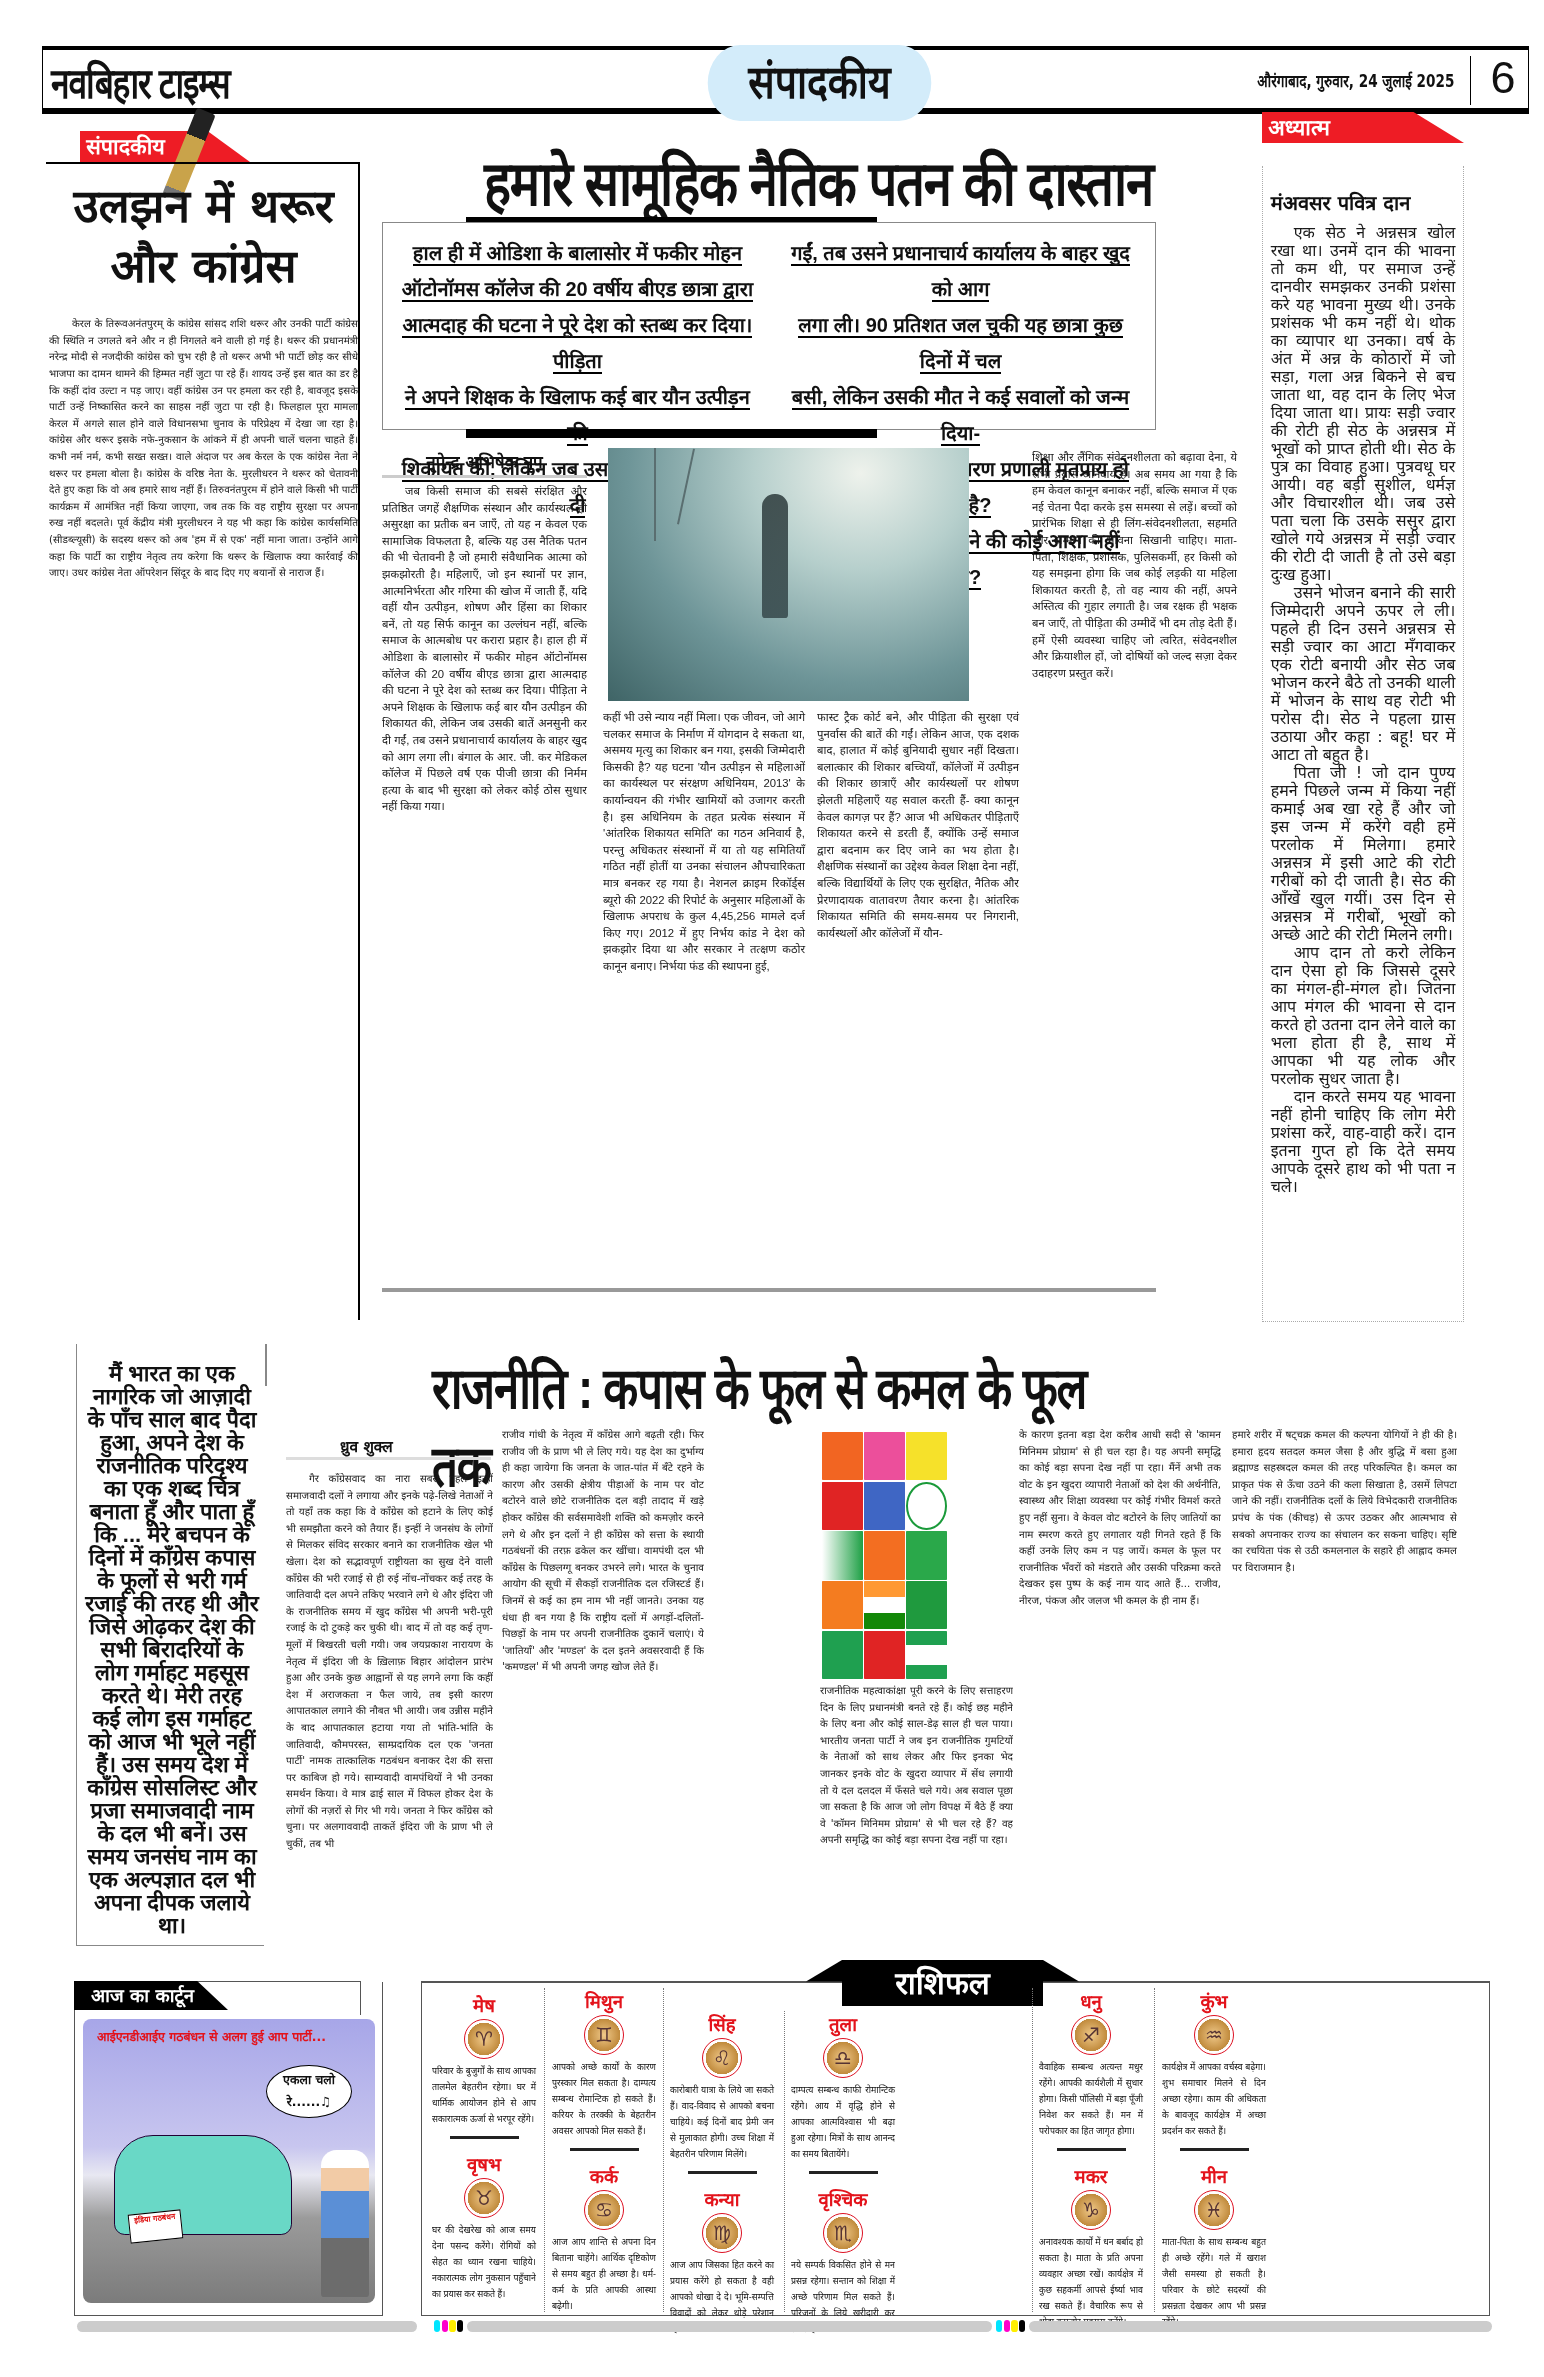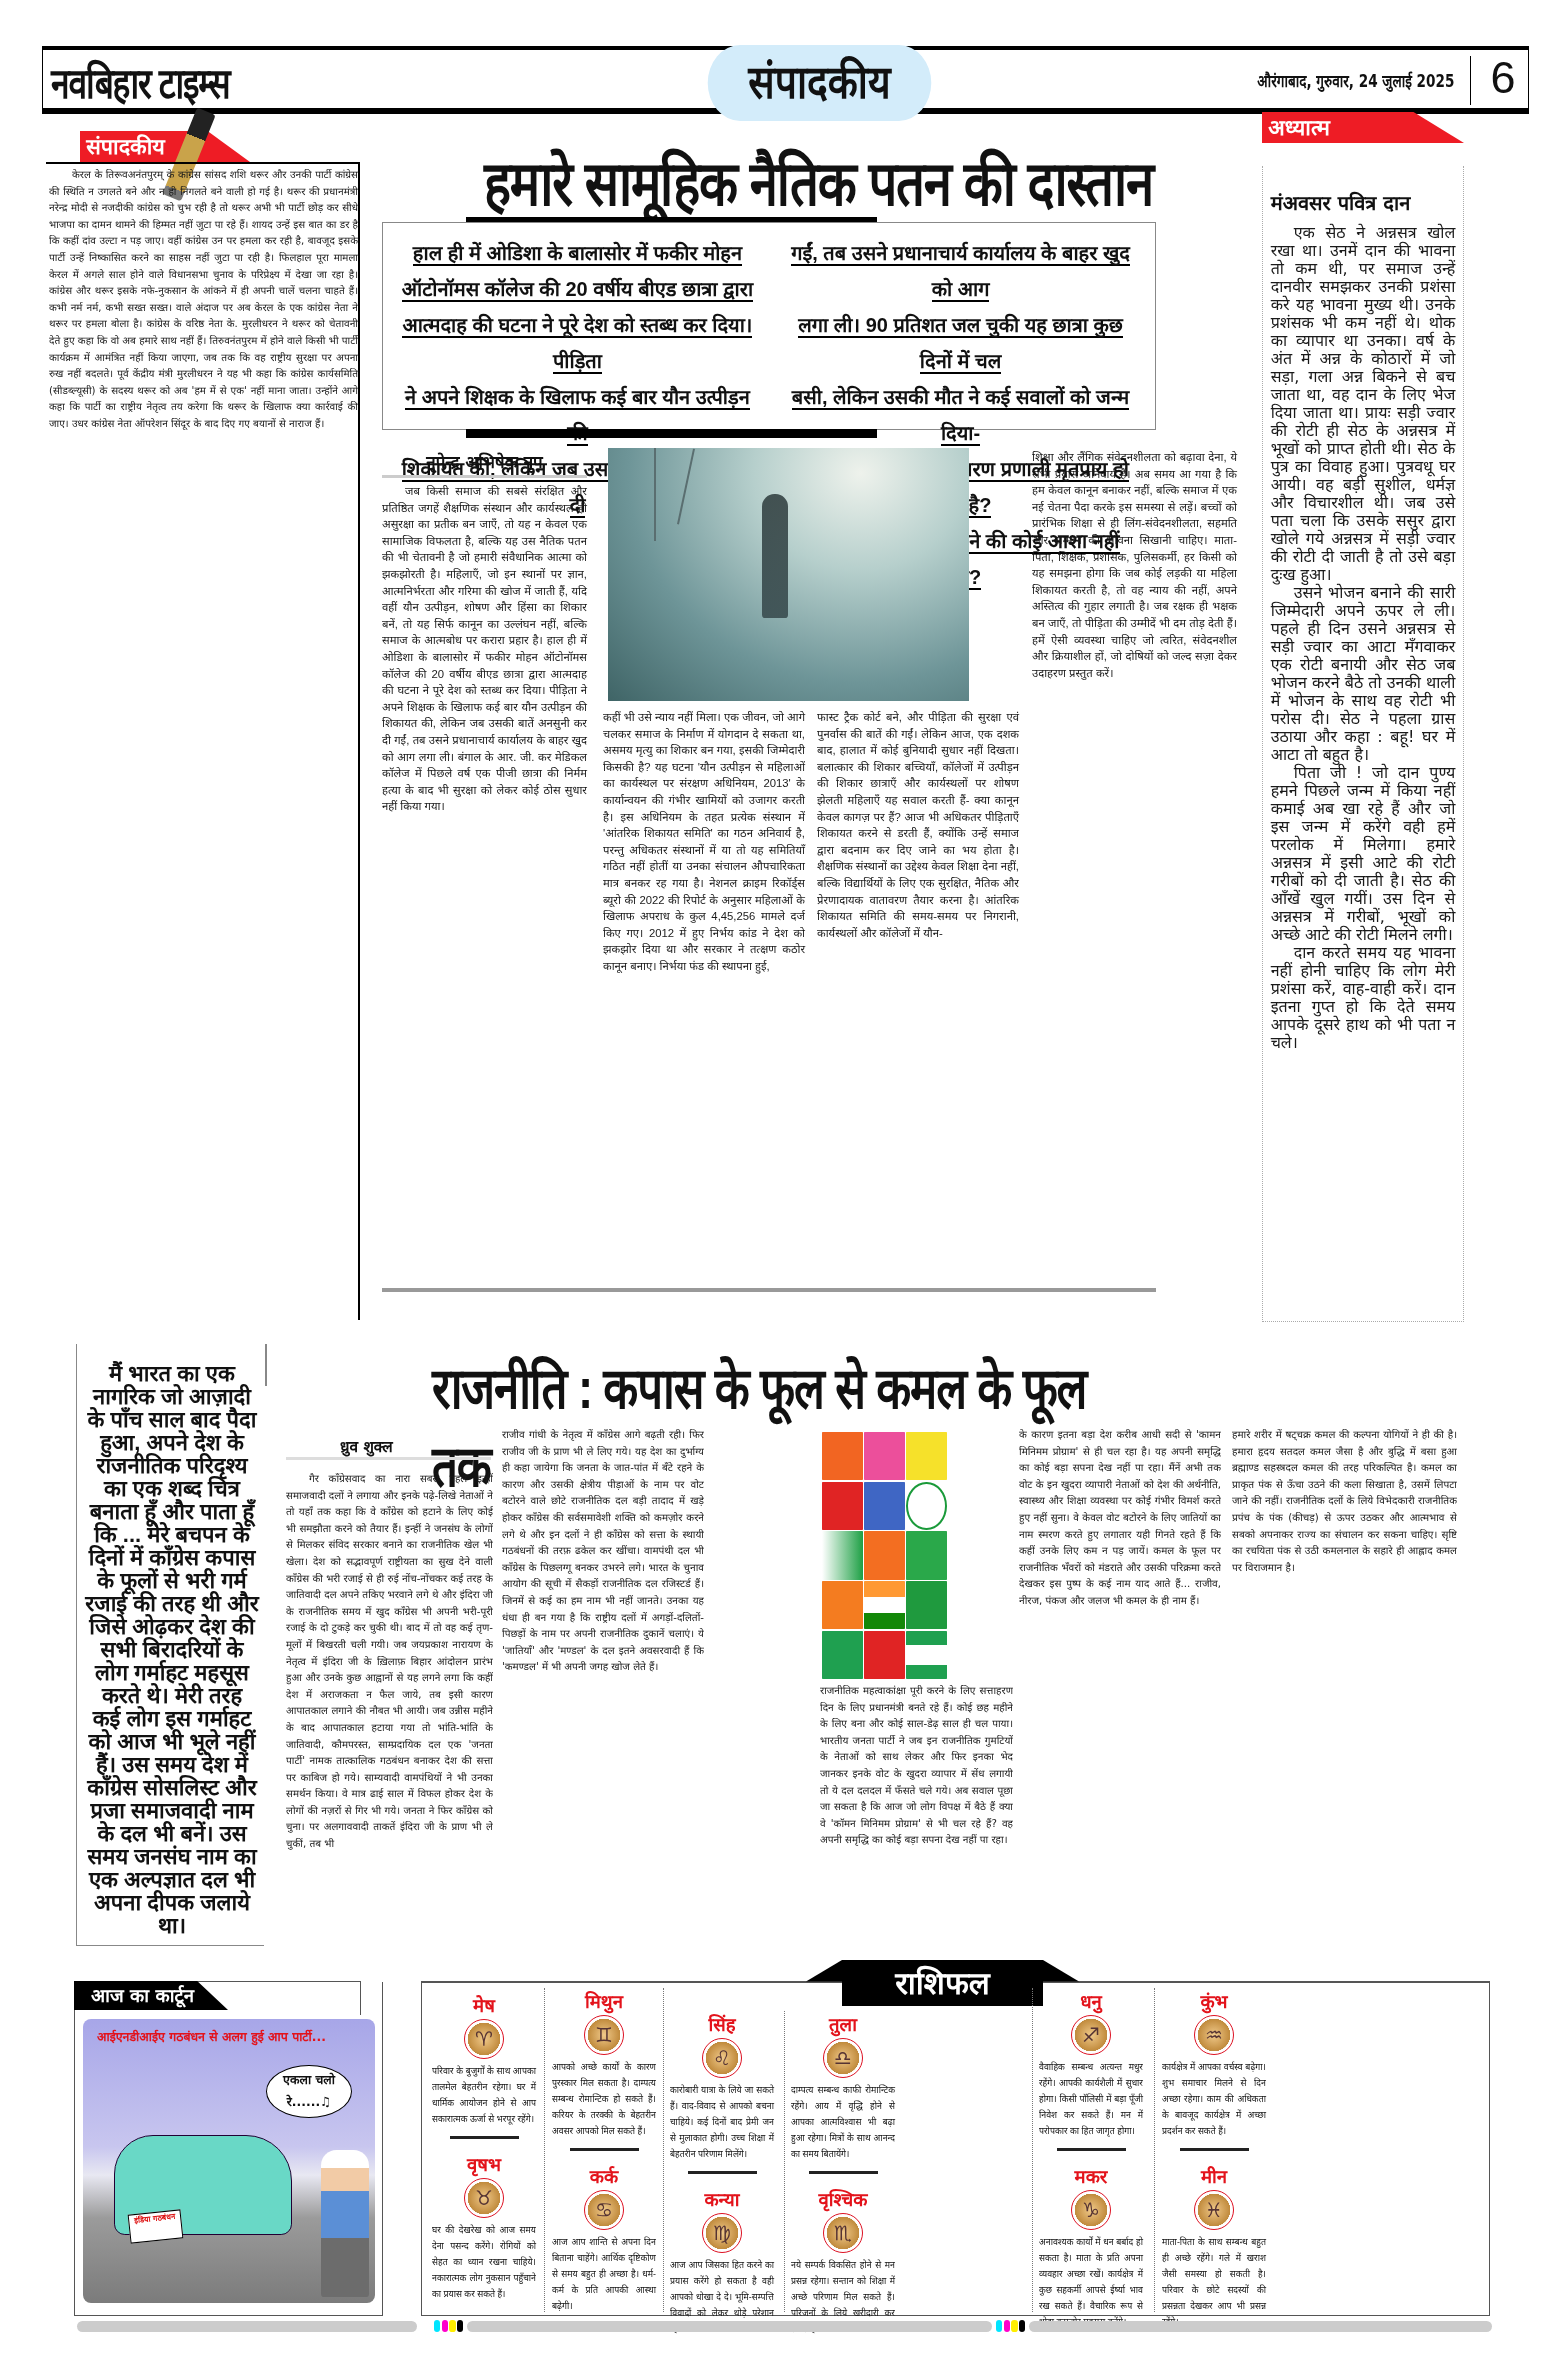--- a/index.html
+++ b/index.html
@@ -98,20 +98,24 @@
     <div class="mast-date">औरंगाबाद, गुरुवार, 24 जुलाई 2025</div>
     <div class="mast-divider"></div>
     <div class="mast-page">6</div>
   </div>
 
   <div class="label-red" style="left:80px; top:131px; width:170px;">संपादकीय</div>
   <div class="pen"></div>
   <div class="left-ed-border"></div>
   <div class="left-ed-vr"></div>
   <div class="left-ed">
+    <h2>
+      <span>उलझन में थरूर</span><br>
+      <span>और कांग्रेस</span>
+    </h2>
     <div class="body-text">
       <p>केरल के तिरूवअनंतपुरम् के कांग्रेस सांसद शशि थरूर और उनकी पार्टी कांग्रेस की स्थिति न उगलते बने और न ही निगलते बने वाली हो गई है। थरूर की प्रधानमंत्री नरेन्द्र मोदी से नजदीकी कांग्रेस को चुभ रही है तो थरूर अभी भी पार्टी छोड़ कर सीधे भाजपा का दामन थामने की हिम्मत नहीं जुटा पा रहे हैं। शायद उन्हें इस बात का डर है कि कहीं दांव उल्टा न पड़ जाए। वहीं कांग्रेस उन पर हमला कर रही है, बावजूद इसके पार्टी उन्हें निष्कासित करने का साहस नहीं जुटा पा रही है। फिलहाल पूरा मामला केरल में अगले साल होने वाले विधानसभा चुनाव के परिप्रेक्ष्य में देखा जा रहा है। कांग्रेस और थरूर इसके नफे-नुकसान के आंकने में ही अपनी चालें चलना चाहते हैं। कभी नर्म नर्म, कभी सख्त सख्त। वाले अंदाज पर अब केरल के एक कांग्रेस नेता ने थरूर पर हमला बोला है। कांग्रेस के वरिष्ठ नेता के. मुरलीधरन ने थरूर को चेतावनी देते हुए कहा कि वो अब हमारे साथ नहीं हैं। तिरुवनंतपुरम में होने वाले किसी भी पार्टी कार्यक्रम में आमंत्रित नहीं किया जाएगा, जब तक कि वह राष्ट्रीय सुरक्षा पर अपना रुख नहीं बदलते। पूर्व केंद्रीय मंत्री मुरलीधरन ने यह भी कहा कि कांग्रेस कार्यसमिति (सीडब्ल्यूसी) के सदस्य थरूर को अब 'हम में से एक' नहीं माना जाता। उन्होंने आगे कहा कि पार्टी का राष्ट्रीय नेतृत्व तय करेगा कि थरूर के खिलाफ क्या कार्रवाई की जाए। उधर कांग्रेस नेता ऑपरेशन सिंदूर के बाद दिए गए बयानों से नाराज हैं।</p>
     </div>
   </div>
 
   <div class="main-title">हमारे सामूहिक नैतिक पतन की दास्तान</div>
   <div class="summary-bar" style="top:217px;"></div>
   <div class="summary-box">
     <div class="col">
       <span>हाल ही में ओडिशा के बालासोर में फकीर मोहन</span><br>
@@ -151,20 +155,21 @@
   </div>
   <div class="main-sep"></div>
 
   <div class="label-red" style="left:1262px; top:112px; width:202px;">अध्यात्म</div>
   <div class="right-col">
     <h3 style="margin-top:23px;">मंअवसर पवित्र दान</h3>
     <div class="body-text">
       <p>एक सेठ ने अन्नसत्र खोल रखा था। उनमें दान की भावना तो कम थी, पर समाज उन्हें दानवीर समझकर उनकी प्रशंसा करे यह भावना मुख्य थी। उनके प्रशंसक भी कम नहीं थे। थोक का व्यापार था उनका। वर्ष के अंत में अन्न के कोठारों में जो सड़ा, गला अन्न बिकने से बच जाता था, वह दान के लिए भेज दिया जाता था। प्रायः सड़ी ज्वार की रोटी ही सेठ के अन्नसत्र में भूखों को प्राप्त होती थी। सेठ के पुत्र का विवाह हुआ। पुत्रवधू घर आयी। वह बड़ी सुशील, धर्मज्ञ और विचारशील थी। जब उसे पता चला कि उसके ससुर द्वारा खोले गये अन्नसत्र में सड़ी ज्वार की रोटी दी जाती है तो उसे बड़ा दुःख हुआ।</p>
       <p>उसने भोजन बनाने की सारी जिम्मेदारी अपने ऊपर ले ली। पहले ही दिन उसने अन्नसत्र से सड़ी ज्वार का आटा मँगवाकर एक रोटी बनायी और सेठ जब भोजन करने बैठे तो उनकी थाली में भोजन के साथ वह रोटी भी परोस दी। सेठ ने पहला ग्रास उठाया और कहा : बहू! घर में आटा तो बहुत है।</p>
       <p>पिता जी ! जो दान पुण्य हमने पिछले जन्म में किया नहीं कमाई अब खा रहे हैं और जो इस जन्म में करेंगे वही हमें परलोक में मिलेगा। हमारे अन्नसत्र में इसी आटे की रोटी गरीबों को दी जाती है। सेठ की आँखें खुल गयीं। उस दिन से अन्नसत्र में गरीबों, भूखों को अच्छे आटे की रोटी मिलने लगी।</p>
+      <p>आप दान तो करो लेकिन दान ऐसा हो कि जिससे दूसरे का मंगल-ही-मंगल हो। जितना आप मंगल की भावना से दान करते हो उतना दान लेने वाले का भला होता ही है, साथ में आपका भी यह लोक और परलोक सुधर जाता है।</p>
       <p>दान करते समय यह भावना नहीं होनी चाहिए कि लोग मेरी प्रशंसा करें, वाह-वाही करें। दान इतना गुप्त हो कि देते समय आपके दूसरे हाथ को भी पता न चले।</p>
     </div>
   </div>
 
   <div class="quote-box">
     <div class="vr2"></div>
   </div>
   <div class="quote-text">मैं भारत का एक नागरिक जो आज़ादी के पाँच साल बाद पैदा हुआ, अपने देश के राजनीतिक परिदृश्य का एक शब्द चित्र बनाता हूँ और पाता हूँ कि ... मेरे बचपन के दिनों में कॉंग्रेस कपास के फूलों से भरी गर्म रजाई की तरह थी और जिसे ओढ़कर देश की सभी बिरादरियों के लोग गर्माहट महसूस करते थे। मेरी तरह कई लोग इस गर्माहट को आज भी भूले नहीं हैं। उस समय देश में कॉंग्रेस सोसलिस्ट और प्रजा समाजवादी नाम के दल भी बनें। उस समय जनसंघ नाम का एक अल्पज्ञात दल भी अपना दीपक जलाये था।</div>
   <div class="pol-title">राजनीति : कपास के फूल से कमल के फूल तक</div>
   <div class="byline2">ध्रुव शुक्ल</div>

